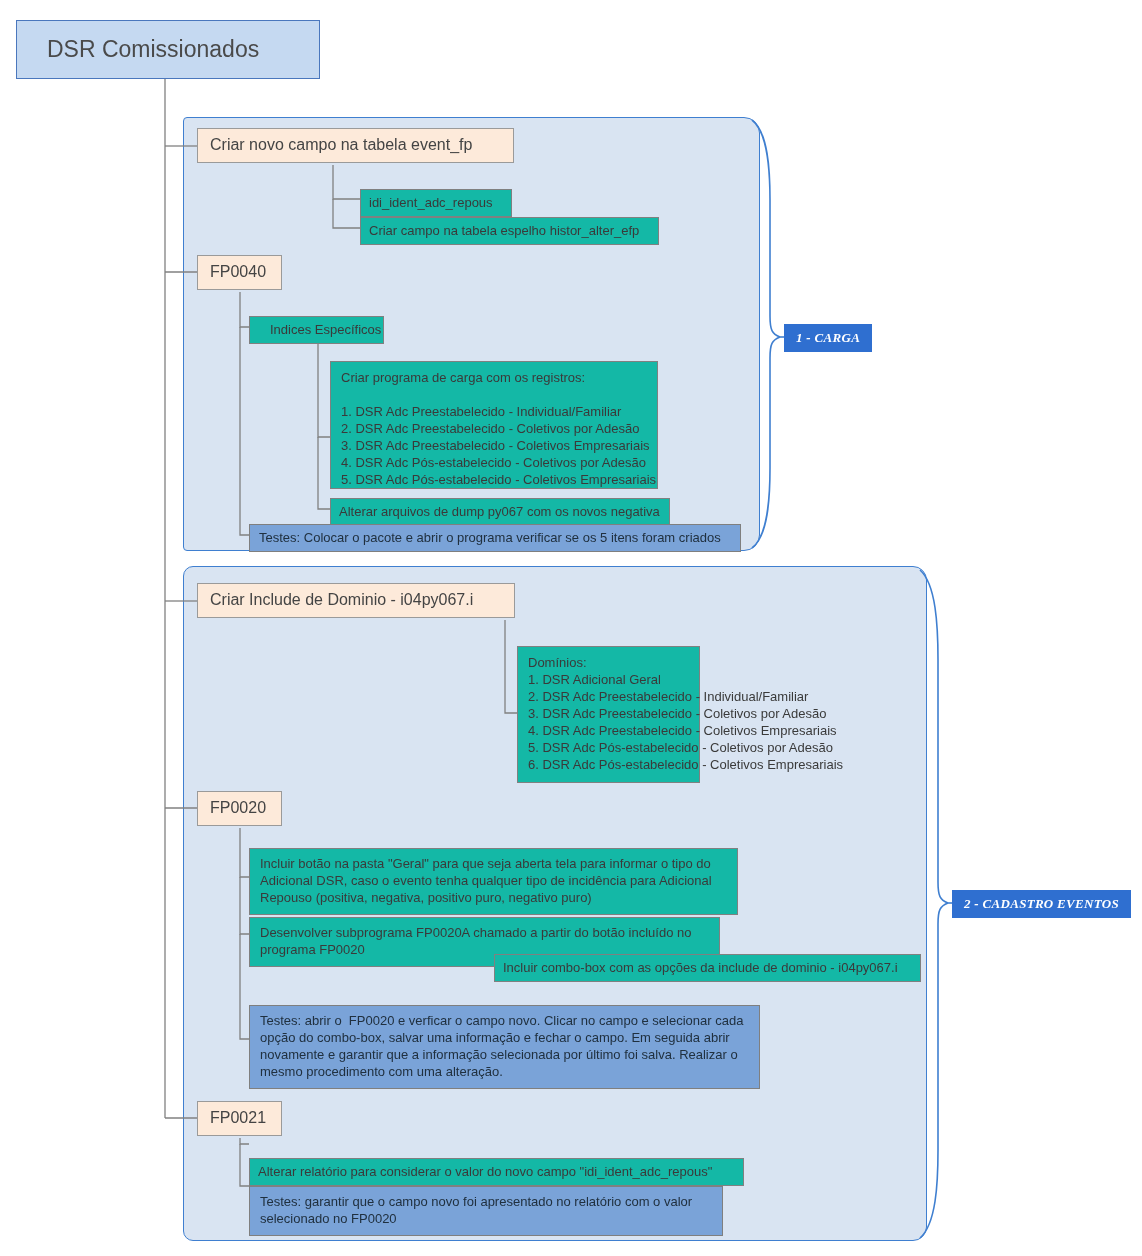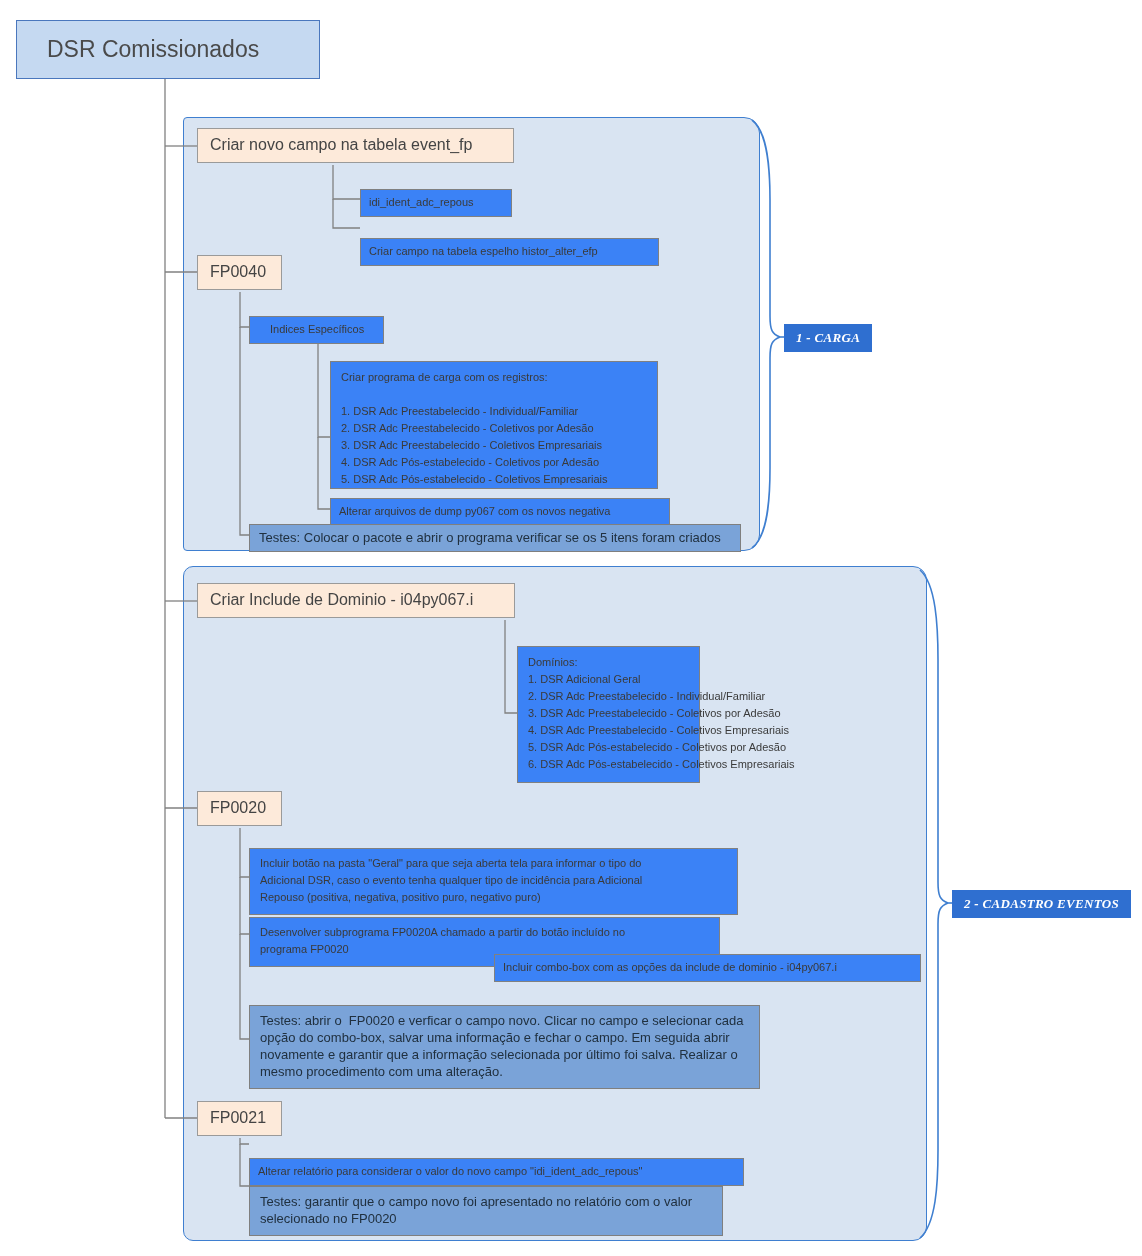--- a/index.html
+++ b/index.html
@@ -18,23 +18,23 @@
   #wires {
     position: absolute;
     left: 0; top: 0;
     width: 1142px; height: 1256px;
     pointer-events: none;
   }
 
   .node {
     position: absolute;
     border: 1px solid #808080;
-    background: #3b82f6;
+    background: #14b8a6;
     color: #3a3a3a;
-    font-size: 11px;
+    font-size: 13px;
     line-height: 17px;
     padding: 4px 8px 5px 8px;
     white-space: pre;
   }
 
   .root-node {
     background: #c5d9f1;
     border: 1px solid #4a77bd;
     font-size: 23px;
     line-height: 28px;
@@ -143,21 +143,21 @@
       <path d="M948,903 L952,903"></path>
     </g>
   </svg>
 
   <div class="node topic-node" style="left:197px; top:128px; width:317px;">Criar novo campo na tabela event_fp</div>
 
   <div class="node root-node" style="left:16px; top:20px; width:304px; height:59px;">DSR Comissionados</div>
 
   <div class="node" style="left:360px; top:189px; width:152px;">idi_ident_adc_repous</div>
 
-  <div class="node" style="left:360px; top:217px; width:299px;margin-top:21px;">Criar campo na tabela espelho histor_alter_efp</div>
+  <div class="node" style="left:360px; top:217px; width:299px;">Criar campo na tabela espelho histor_alter_efp</div>
 
   <div class="node topic-node" style="left:197px; top:255px; width:85px;">FP0040</div>
 
   <div class="node" style="left:249px; top:316px; width:135px;padding-left:20px;">Indices Específicos</div>
 
   <div class="node" style="left:330px; top:361px; width:328px; padding:7px 10px 0 10px;">Criar programa de carga com os registros:
 
 1. DSR Adc Preestabelecido - Individual/Familiar
 2. DSR Adc Preestabelecido - Coletivos por Adesão
 3. DSR Adc Preestabelecido - Coletivos Empresariais

